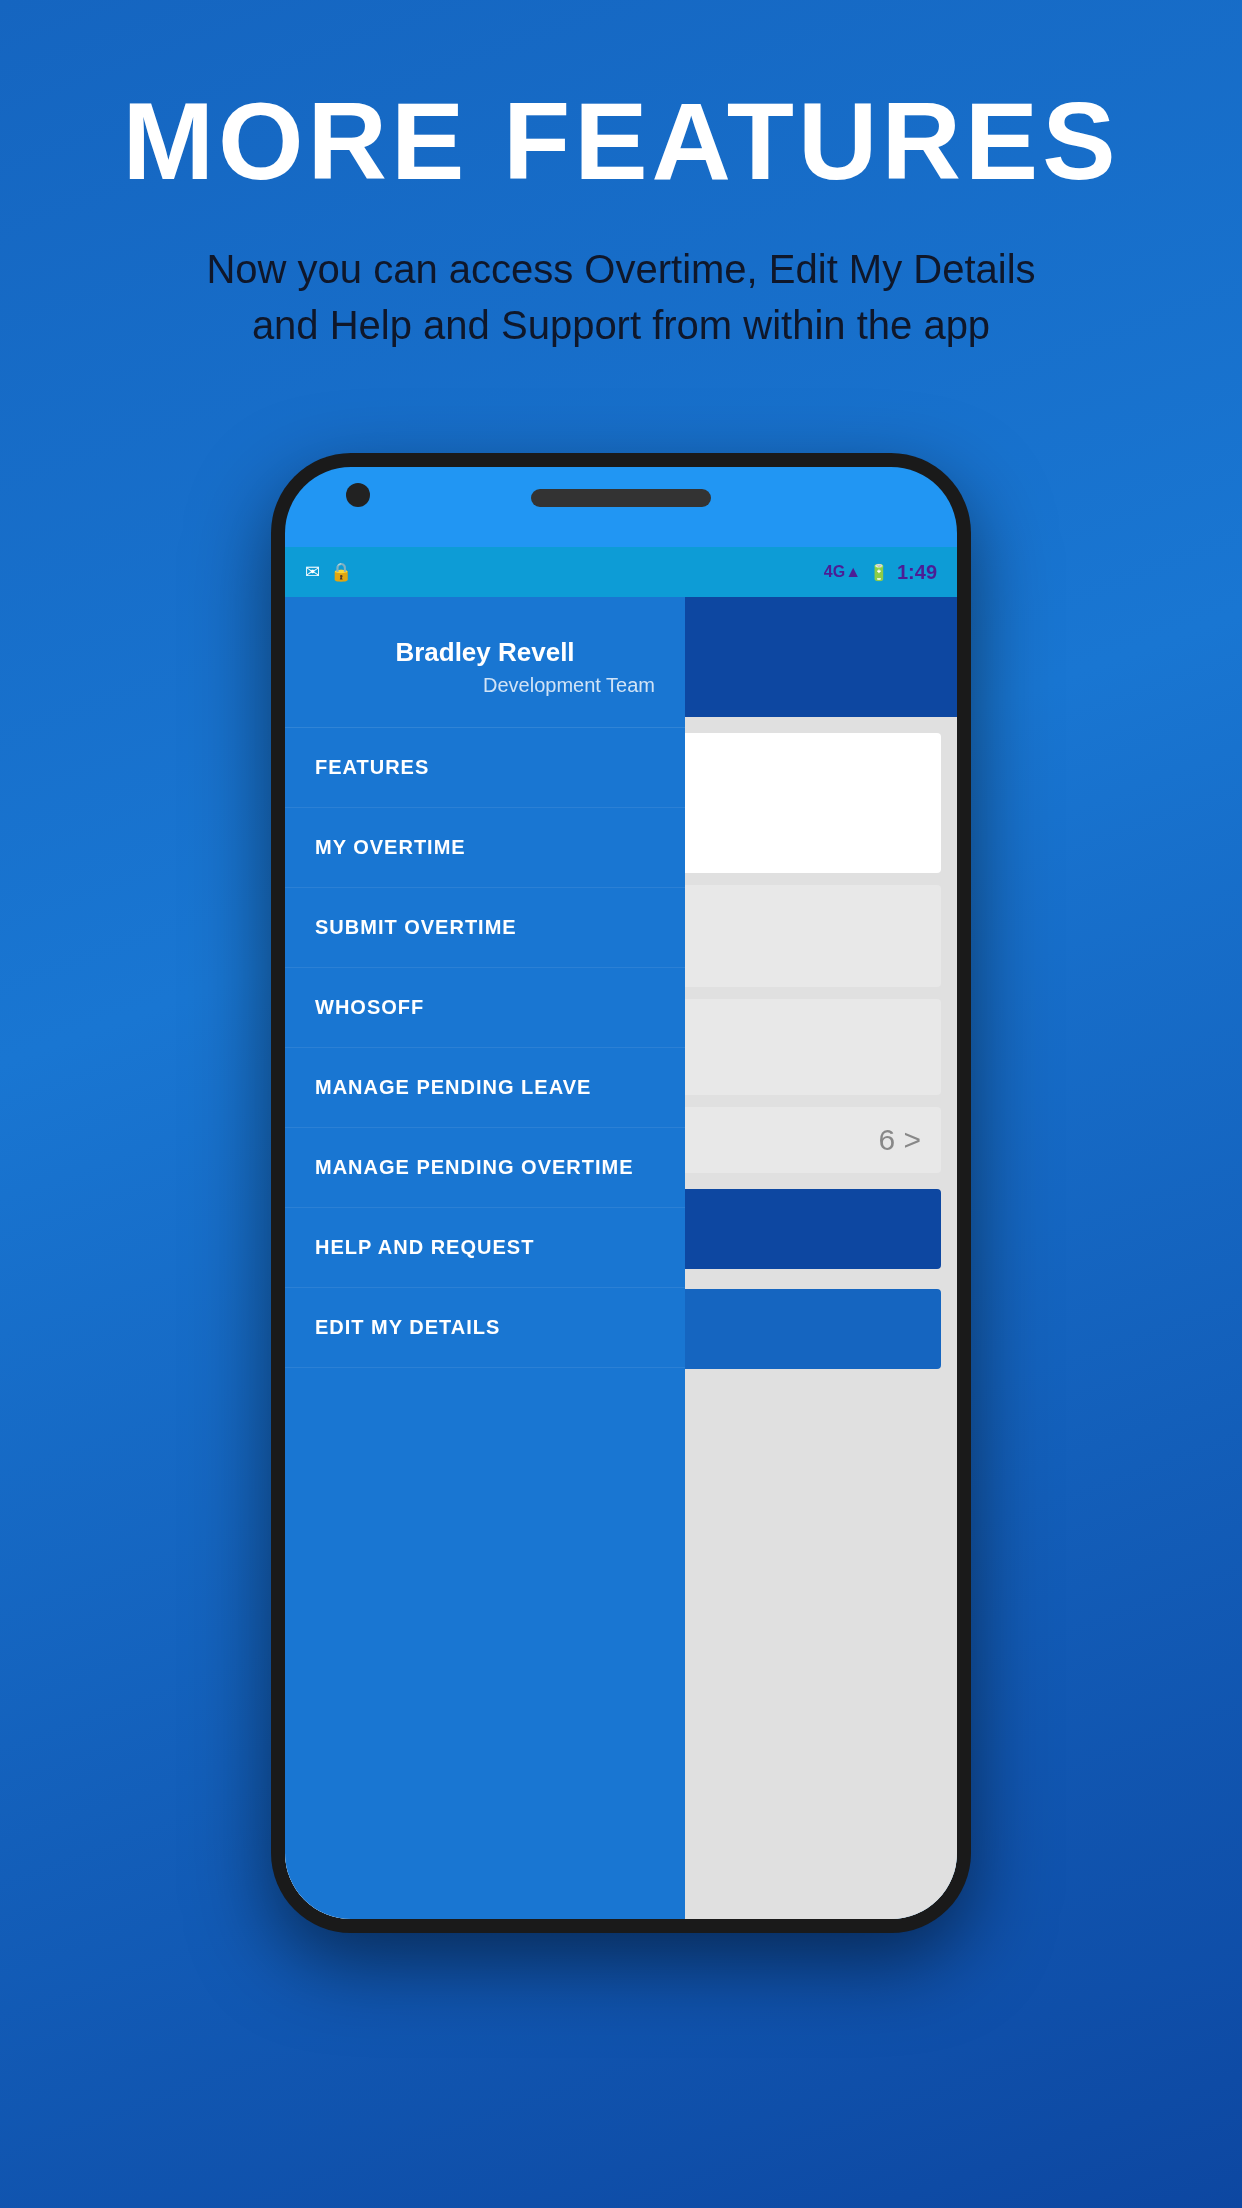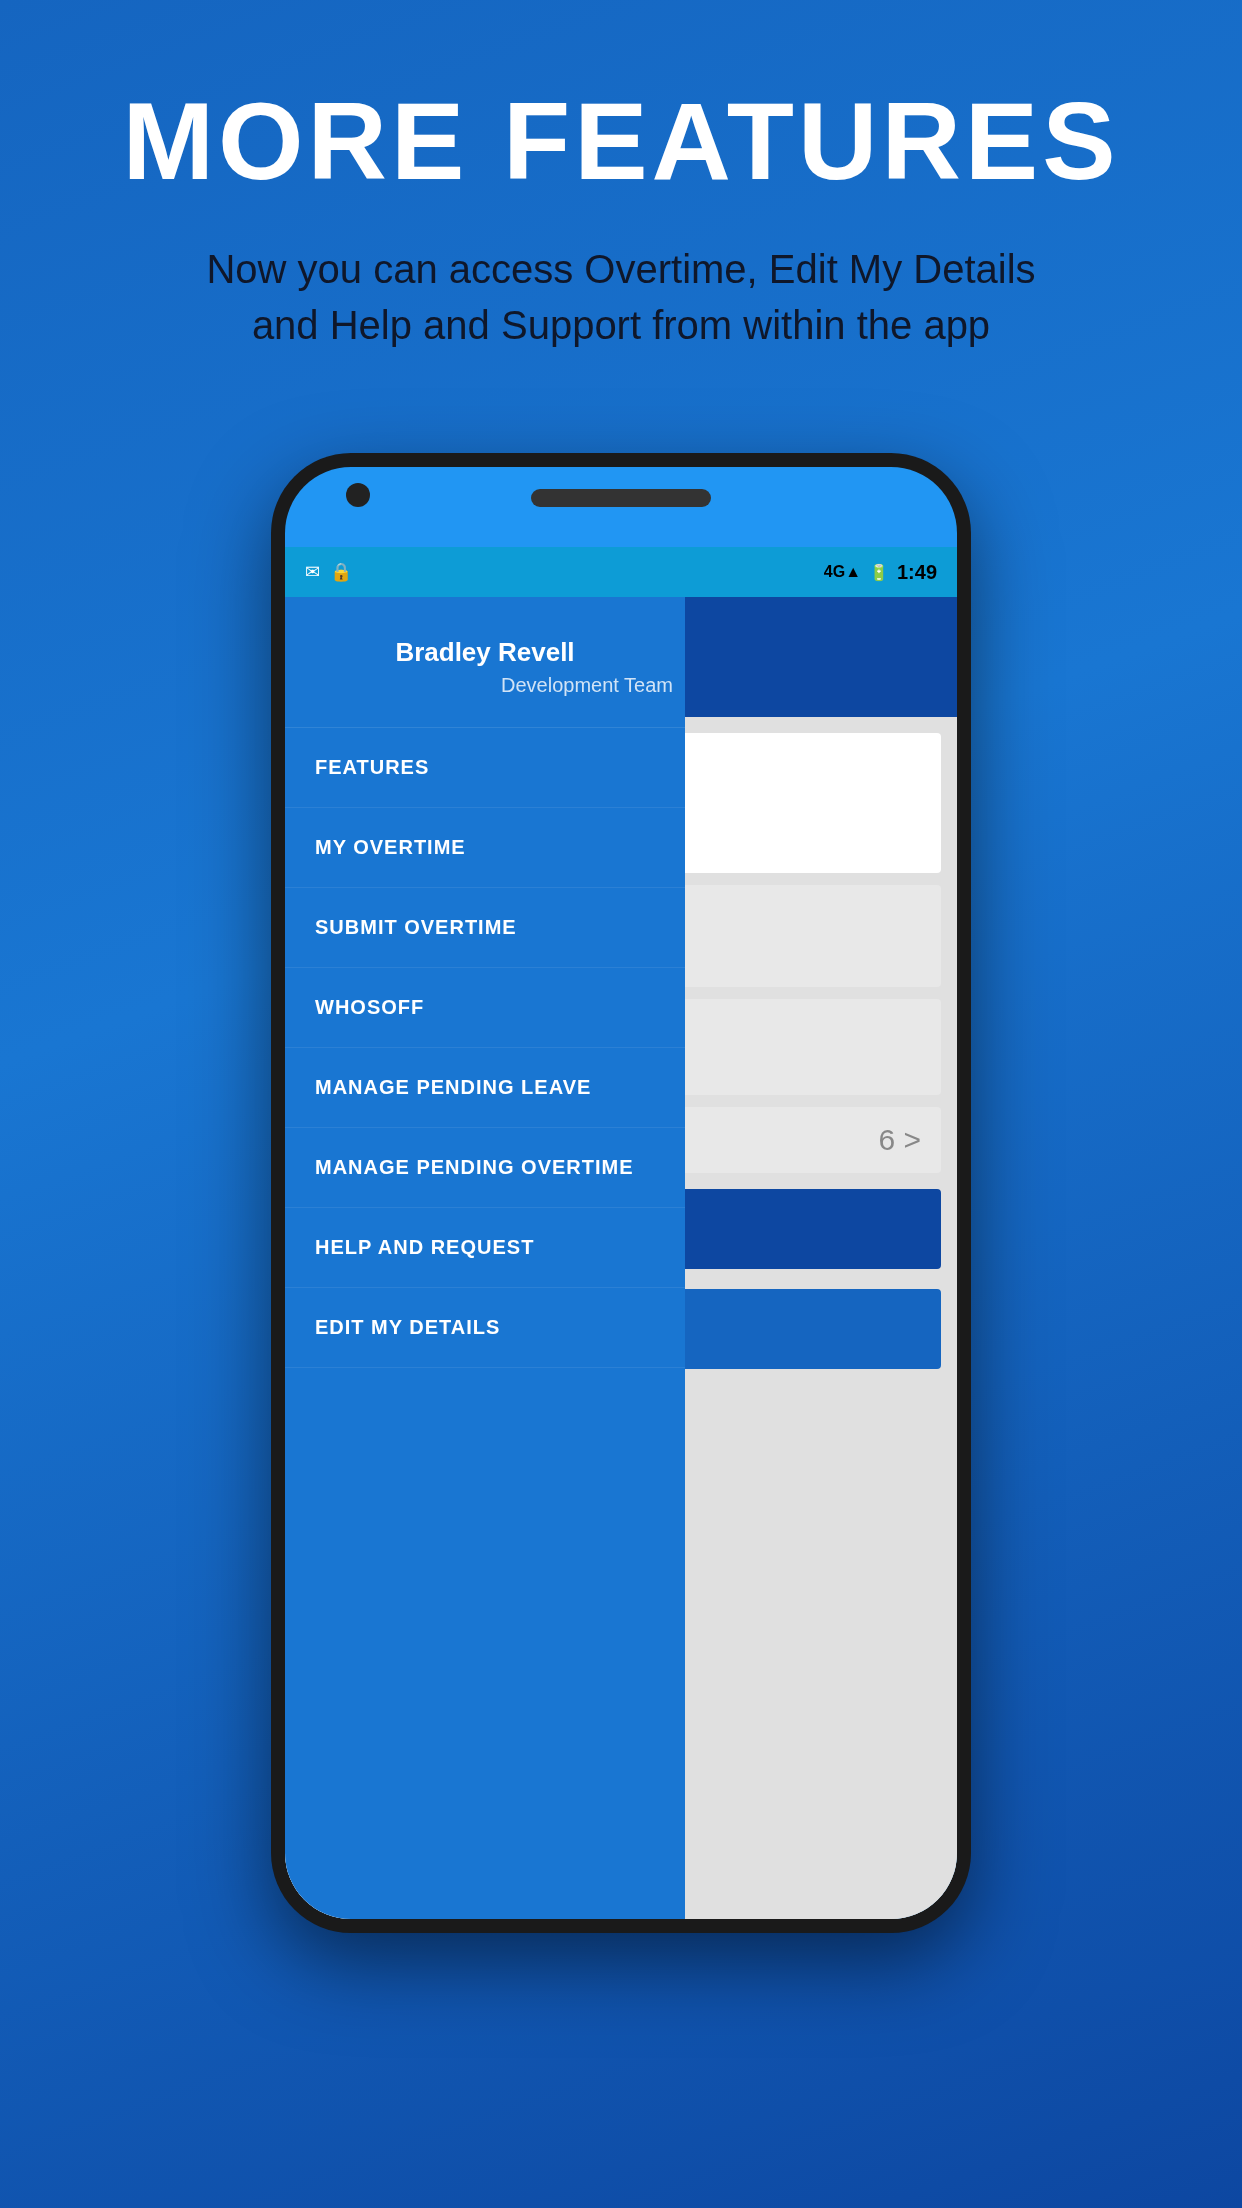--- a/index.html
+++ b/index.html
@@ -134,41 +134,41 @@
 
     .status-icon {
       color: white;
       font-size: 18px;
     }
 
     .status-right {
       display: flex;
       align-items: center;
       gap: 8px;
-      color: #000000;
+      color: #4c1d95;
       font-size: 20px;
       font-weight: bold;
       text-align: center;
     }
 
     
     .side-menu {
       position: absolute;
       top: 50px;
       left: 0;
       width: 400px;
       bottom: 0;
       background: #1976D2;
       z-index: 15;
       display: flex;
       flex-direction: column;
     }
 
     .user-profile {
-      padding: 40px 12px 30px;
+      padding: 40px 30px 30px;
       text-align: center;
       border-bottom: 1px solid rgba(255,255,255,0.1);
     }
 
     .user-name {
       color: white;
       font-size: 26px;
       font-weight: 600;
       margin-bottom: 6px;
     }

